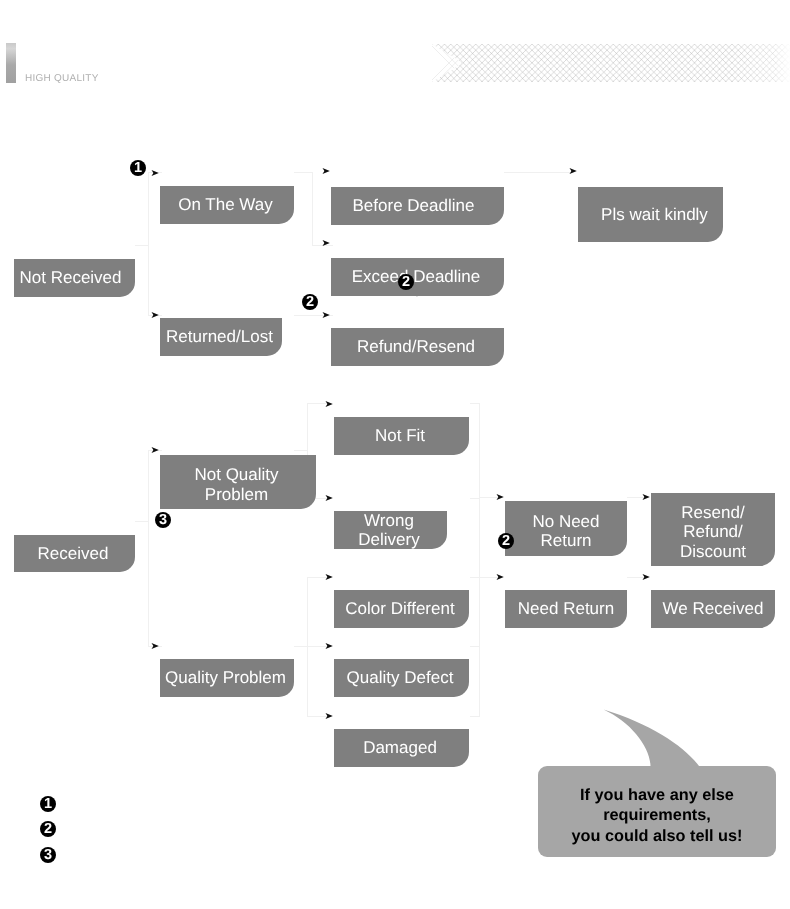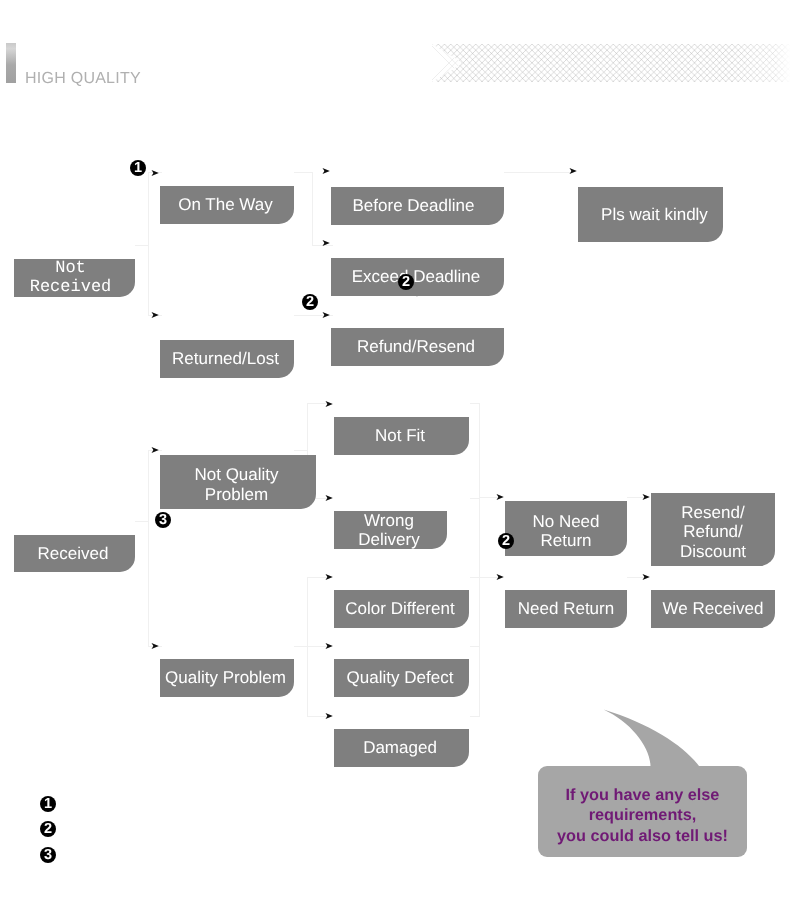--- a/index.html
+++ b/index.html
@@ -11,21 +11,21 @@
   #page{position:relative;width:790px;height:909px;will-change:transform;}
 
   
   #header{position:absolute;left:0;top:0;width:790px;height:110px;}
   #title-bar{position:absolute;left:6px;top:43px;width:10px;height:40px;
              background:linear-gradient(180deg,#c9c9c9 0%,#d6d6d6 14%,#a9a9a9 55%,#a0a0a0 100%);}
   #title{position:absolute;left:23px;top:40px;font-size:29px;letter-spacing:1.4px;
          font-weight:400;white-space:nowrap;line-height:34px;
          background:linear-gradient(180deg,#a8a8a8 0%,#9a9a9a 25%,#8c8c8c 60%,#888888 85%,#a2a2a2 100%);
          -webkit-background-clip:text;background-clip:text;color:transparent;}
-  #subtitle{position:absolute;left:25px;top:73px;font-size:16px;color:#b0b0b0;
+  #subtitle{position:absolute;left:25px;top:73px;font-size:10px;color:#b0b0b0;
             letter-spacing:0.25px;white-space:nowrap;line-height:12px;}
   #banner{position:absolute;left:432px;top:44px;width:358px;height:38px;overflow:hidden;}
 
   
   .fbox.multi{padding-top:5px;}
   .fbox{position:absolute;background:#7f7f7f;color:#ffffff;
         border-radius:0 0 15px 0;
         display:flex;align-items:center;justify-content:center;
         text-align:center;font-size:17px;line-height:19.2px;
         box-sizing:border-box;padding-right:3px;margin-top:32px;}
@@ -42,22 +42,22 @@
           font-family:"Liberation Sans",sans-serif;letter-spacing:0;}
 
   
   #notes{position:absolute;left:40px;top:791px;}
   .note{position:relative;height:25.5px;display:flex;align-items:center;font-size:16.5px;color:#111;}
   .note .mk{width:16px;height:16px;border-radius:50%;background:#000;color:#fff;
             font-size:14.5px;font-weight:bold;display:flex;align-items:center;
             justify-content:center;margin-right:6px;flex:none;line-height:16.5px;}
 
   
-  #bubble{position:absolute;left:538px;top:766px;width:209px;height:91px;
-          background:#a6a6a6;border-radius:9px;color:#701a75;
+  #bubble{position:absolute;left:538px;top:766px;width:238px;height:91px;
+          background:#a6a6a6;border-radius:9px;color:#000000;
           display:flex;flex-direction:column;align-items:center;justify-content:center;
           font-size:16.3px;font-weight:bold;line-height:20.3px;text-align:center;padding-top:8px;box-sizing:border-box;}
   #bubble-tail{position:absolute;left:598px;top:704px;}
 </style>
 </head>
 <body>
 
 <div id="page">
 
   <div id="header">
@@ -195,27 +195,27 @@
     <div class="hline" style="left:627px;top:577px;width:18px;"></div>
     <svg class="ah" style="left:642px;top:573px;" width="8" height="8" viewBox="0 0 8 8">
         <path d="M0.5 1.1 L7.8 4.0 L0.5 6.9 L2.4 4.0 Z" fill="#0d0d0d"></path>
       </svg>
 
     <div class="vline" style="left:708px;top:540px;height:18px;"></div>
     <svg class="ah" style="left:705px;top:534px;" width="8" height="8" viewBox="0 0 8 8">
         <path d="M1.1 7.5 L4.0 0.2 L6.9 7.5 L4.0 5.6 Z" fill="#0d0d0d"></path>
       </svg>
 
-    <div class="fbox" style="left:14px;top:227px;width:121px;height:38px;padding-right:8px;font-family:Liberation Mono, monospace;">
+    <div class="fbox" style="left:14px;top:227px;width:121px;height:38px;padding-right:8px;">
         <span>Not Received</span>
       </div>
     <div class="fbox" style="left:160px;top:154px;width:134px;height:38px;">
         <span>On The Way</span>
       </div>
-    <div class="fbox" style="left:160px;top:308px;width:134px;height:38px;">
+    <div class="fbox" style="left:160px;top:286px;width:122px;height:38px;">
         <span>Returned/Lost</span>
       </div>
     <div class="fbox" style="left:331px;top:155px;width:173px;height:38px;padding-right:8px;">
         <span>Before Deadline</span>
       </div>
     <div class="fbox" style="left:331px;top:226px;width:173px;height:38px;">
         <span>Exceed Deadline</span>
       </div>
     <div class="fbox" style="left:331px;top:296px;width:173px;height:38px;">
         <span>Refund/Resend</span>

